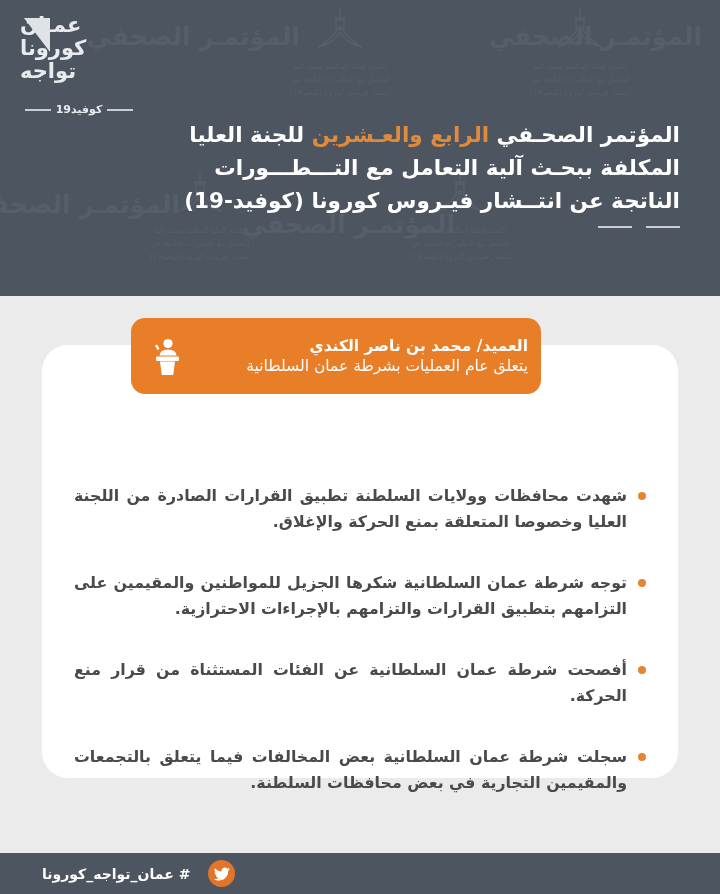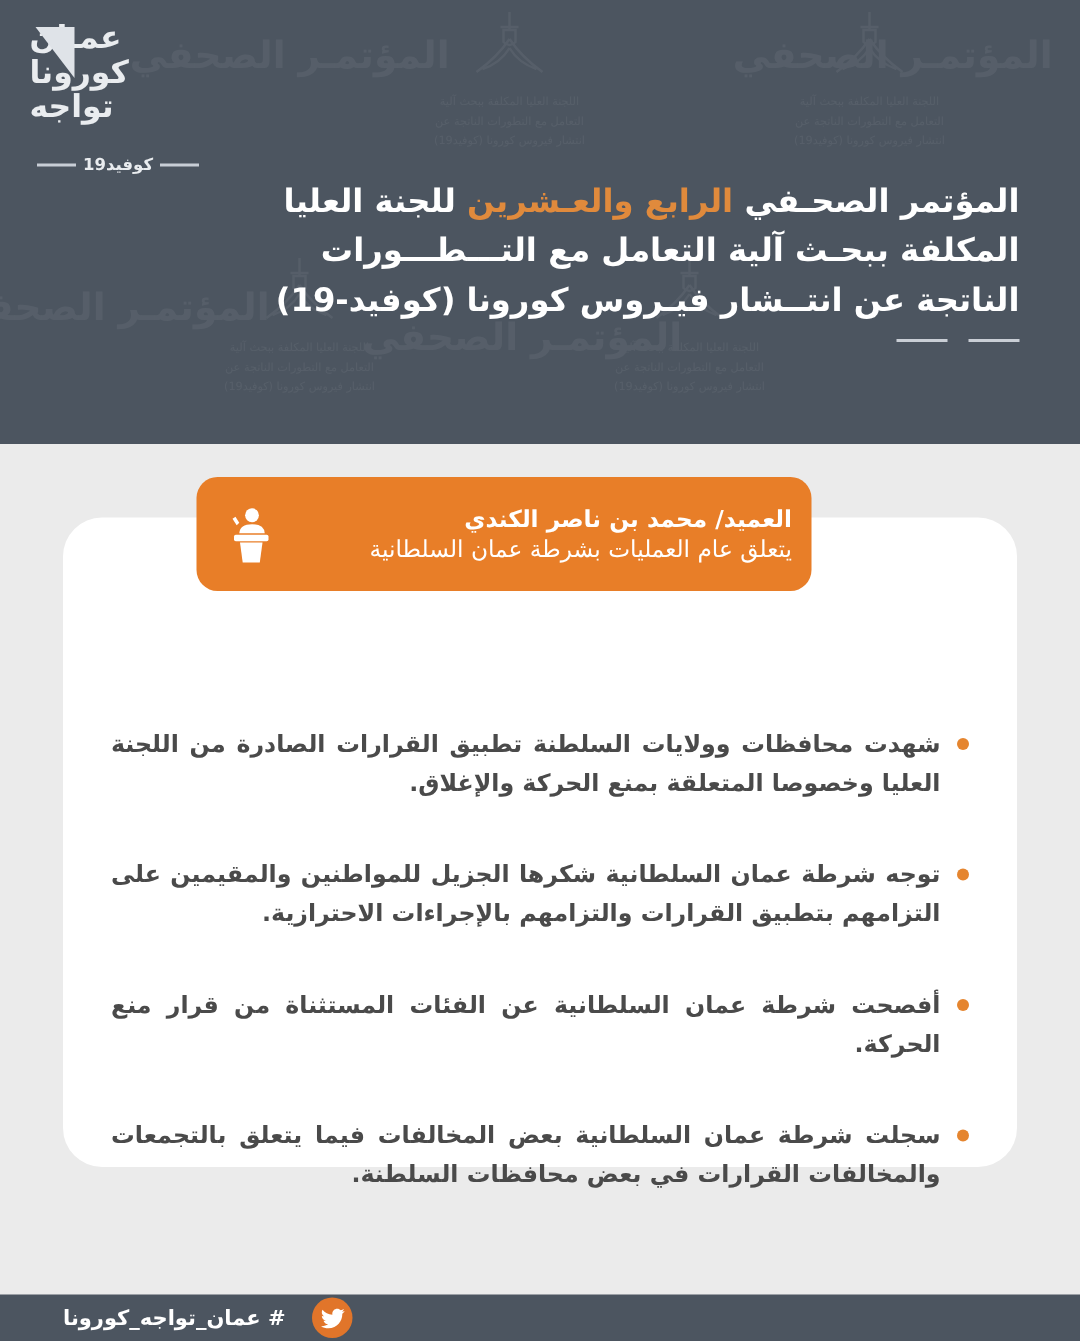--- a/index.html
+++ b/index.html
@@ -243,21 +243,21 @@
     text-align-last: right;
     direction: rtl;
   }
 
   
   .footer {
     position: absolute;
     left: 0;
     bottom: 0;
     width: 720px;
-    height: 31px;
+    height: 41px;
     background: #4c5560;
     display: flex;
     flex-direction: row-reverse;
     align-items: center;
     justify-content: flex-end;
     padding: 0 0 0 20px;
     gap: 0;
   }
   .footer-inner {
     display: flex;
@@ -422,21 +422,21 @@
           <span class="bullet-text">توجه شرطة عمان السلطانية شكرها الجزيل للمواطنين والمقيمين على التزامهم بتطبيق القرارات والتزامهم بالإجراءات الاحترازية.</span>
         </div>
 
         <div class="bullet-item">
           <span class="bullet-dot"></span>
           <span class="bullet-text">أفصحت شرطة عمان السلطانية عن الفئات المستثناة من قرار منع الحركة.</span>
         </div>
 
         <div class="bullet-item">
           <span class="bullet-dot"></span>
-          <span class="bullet-text">سجلت شرطة عمان السلطانية بعض المخالفات فيما يتعلق بالتجمعات والمخالفات القرارات في بعض محافظات السلطنة.</span>
+          <span class="bullet-text">سجلت شرطة عمان السلطانية بعض المخالفات فيما يتعلق بالتجمعات والمقيمين التجارية في بعض محافظات السلطنة.</span>
         </div>
 
       </div>
     </div>
 
     <div class="speaker-badge">
       <span class="podium-icon">
         <svg width="34" height="40" viewBox="0 0 34 40" aria-hidden="true">
           <circle cx="19" cy="7.5" r="4.6" fill="#ffffff"></circle>
           <path d="M10.5 19.5 Q11 13.5 19 13.5 Q27 13.5 27.5 19.5 Z" fill="#ffffff"></path>

